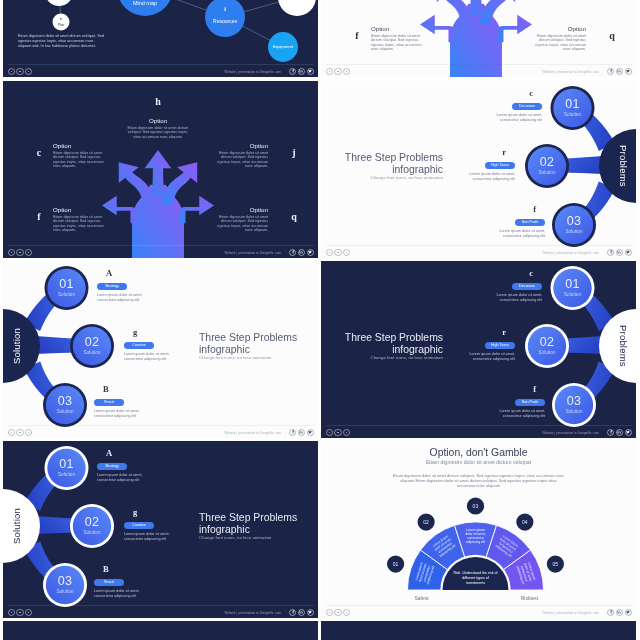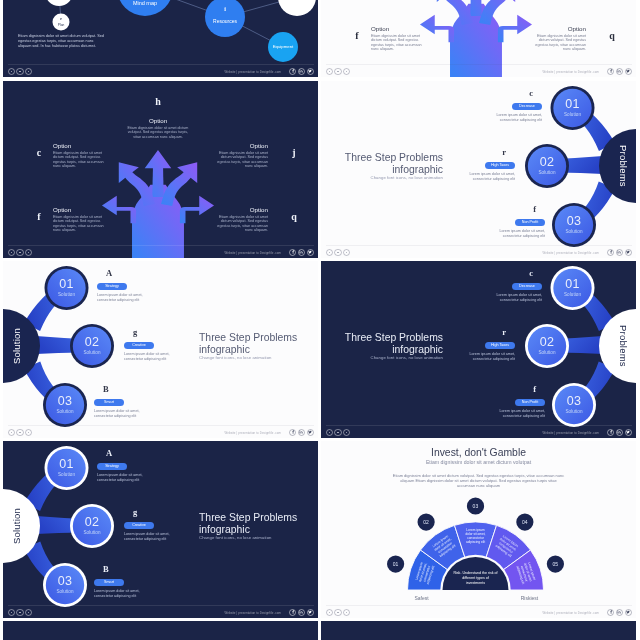--- a/index.html
+++ b/index.html
@@ -653,21 +653,21 @@
       <div style="position: absolute; left: 224.389px; top: 119.843px; width: 20px; text-align: center; font-size: 5px; color: rgb(223, 230, 247); letter-spacing: 0.2px; line-height: 6px;">05</div>
       <div style="position: absolute; left: 90.6185px; top: 123.968px; width: 26px; text-align: center; font-size: 3.2px; line-height: 4.1px; color: rgb(238, 242, 255); transform: rotate(288deg);">Lorem ipsum dolor sit amet, consectetur adipiscing elit</div>
       <div style="position: absolute; left: 110.053px; top: 97.2176px; width: 26px; text-align: center; font-size: 3.2px; line-height: 4.1px; color: rgb(238, 242, 255); transform: rotate(324deg);">Lorem ipsum dolor sit amet, consectetur adipiscing elit</div>
       <div style="position: absolute; left: 141.5px; top: 87px; width: 26px; text-align: center; font-size: 3.2px; line-height: 4.1px; color: rgb(238, 242, 255); transform: rotate(360deg);">Lorem ipsum dolor sit amet, consectetur adipiscing elit</div>
       <div style="position: absolute; left: 172.947px; top: 97.2176px; width: 26px; text-align: center; font-size: 3.2px; line-height: 4.1px; color: rgb(238, 242, 255); transform: rotate(396deg);">Lorem ipsum dolor sit amet, consectetur adipiscing elit</div>
       <div style="position: absolute; left: 192.382px; top: 123.968px; width: 26px; text-align: center; font-size: 3.2px; line-height: 4.1px; color: rgb(238, 242, 255); transform: rotate(432deg);">Lorem ipsum dolor sit amet, consectetur adipiscing elit</div>
       <div style="position: absolute; left: 131.5px; top: 130px; width: 46px; text-align: center; font-size: 3.6px; line-height: 4.8px; color: rgb(255, 255, 255);">Risk. Understand the risk of different types of investments</div>
       <div style="position: absolute; left: 80.5px; top: 154px; width: 40px; text-align: center; font-size: 5px; color: rgb(110, 116, 136);">Safest</div>
       <div style="position: absolute; left: 188.5px; top: 154px; width: 40px; text-align: center; font-size: 5px; color: rgb(110, 116, 136);">Riskiest</div>
       <div style="position: absolute; left: 25px; top: 6px; width: 265px; text-align: center;">
-        <div style="font-size: 10.4px; line-height: 12px; color: rgb(59, 65, 88); font-weight: 400;">Invest, don't Gamble</div>
+        <div style="font-size: 10.4px; line-height: 12px; color: rgb(59, 65, 88); font-weight: 400;">Option, don't Gamble</div>
         <div style="font-size: 5.2px; line-height: 6.5px; color: rgb(133, 138, 160);">Etiam dignissim dolor sit amet dictum volutpat</div>
         <div style="font-size: 4px; line-height: 5.2px; color: rgb(125, 130, 152); margin: 7px auto 0px; width: 174px; text-align: center;">Etiam dignissim dolor sit amet dictum volutpat. Sed egestas egestas turpis, vitae accumsan nunc aliquam Etiam dignissim dolor sit amet dictum volutpat. Sed egestas egestas turpis vitae accumsan nunc aliquam</div>
       </div>
       <div class="footer">
         <div class="frule"></div>
         <div class="fdots">
           <div class="fdot">
             <i></i>
           </div>
           <div class="fdot">

